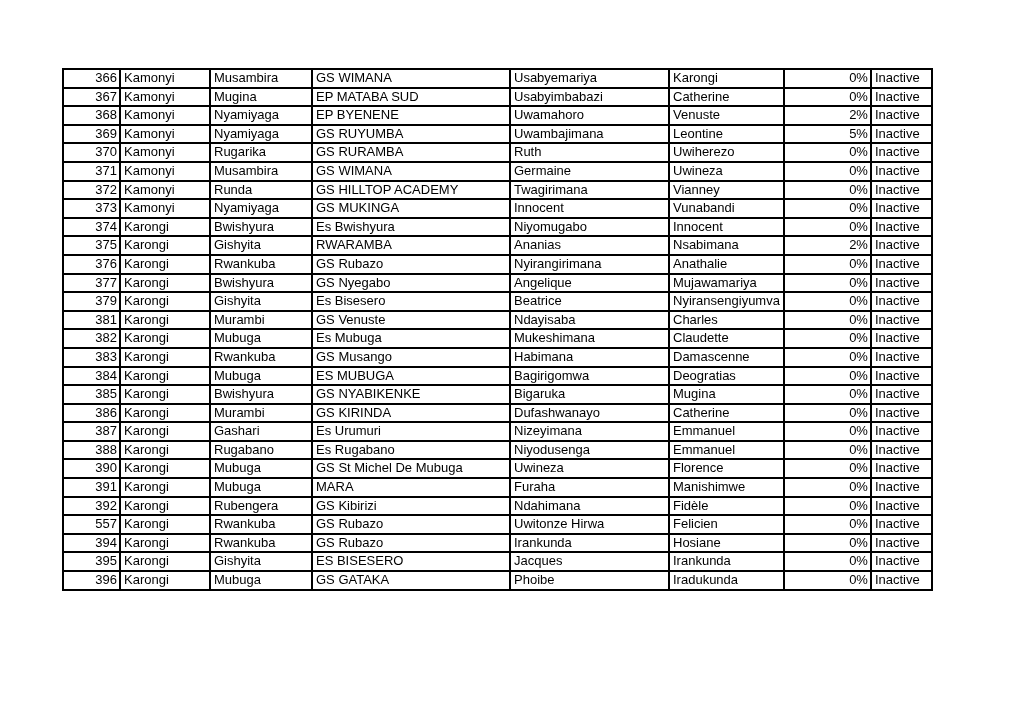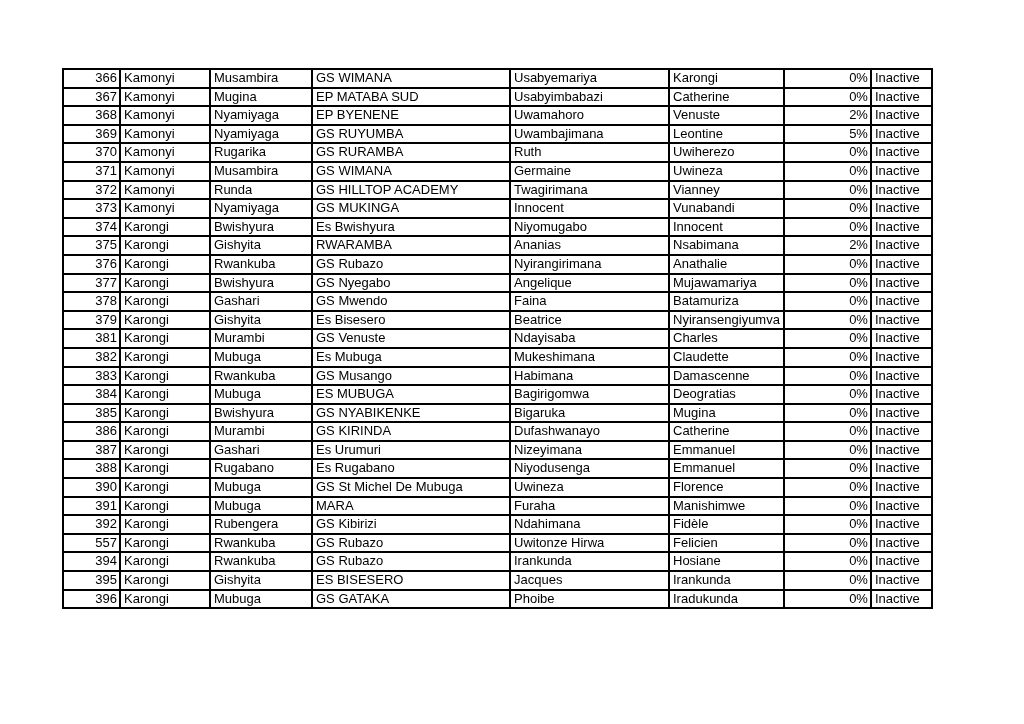--- a/index.html
+++ b/index.html
@@ -175,30 +175,20 @@
             <td>377</td>
             <td>Karongi</td>
             <td>Bwishyura</td>
             <td>GS Nyegabo</td>
             <td>Angelique</td>
             <td>Mujawamariya</td>
             <td>0%</td>
             <td>Inactive</td>
           </tr>
           <tr>
-            <td>378</td>
-            <td>Karongi</td>
-            <td>Gashari</td>
-            <td>GS Mwendo</td>
-            <td>Faina</td>
-            <td>Batamuriza</td>
-            <td>0%</td>
-            <td>Inactive</td>
-          </tr>
-          <tr>
             <td>379</td>
             <td>Karongi</td>
             <td>Gishyita</td>
             <td>Es Bisesero</td>
             <td>Beatrice</td>
             <td>Nyiransengiyumva</td>
             <td>0%</td>
             <td>Inactive</td>
           </tr>
           <tr>

